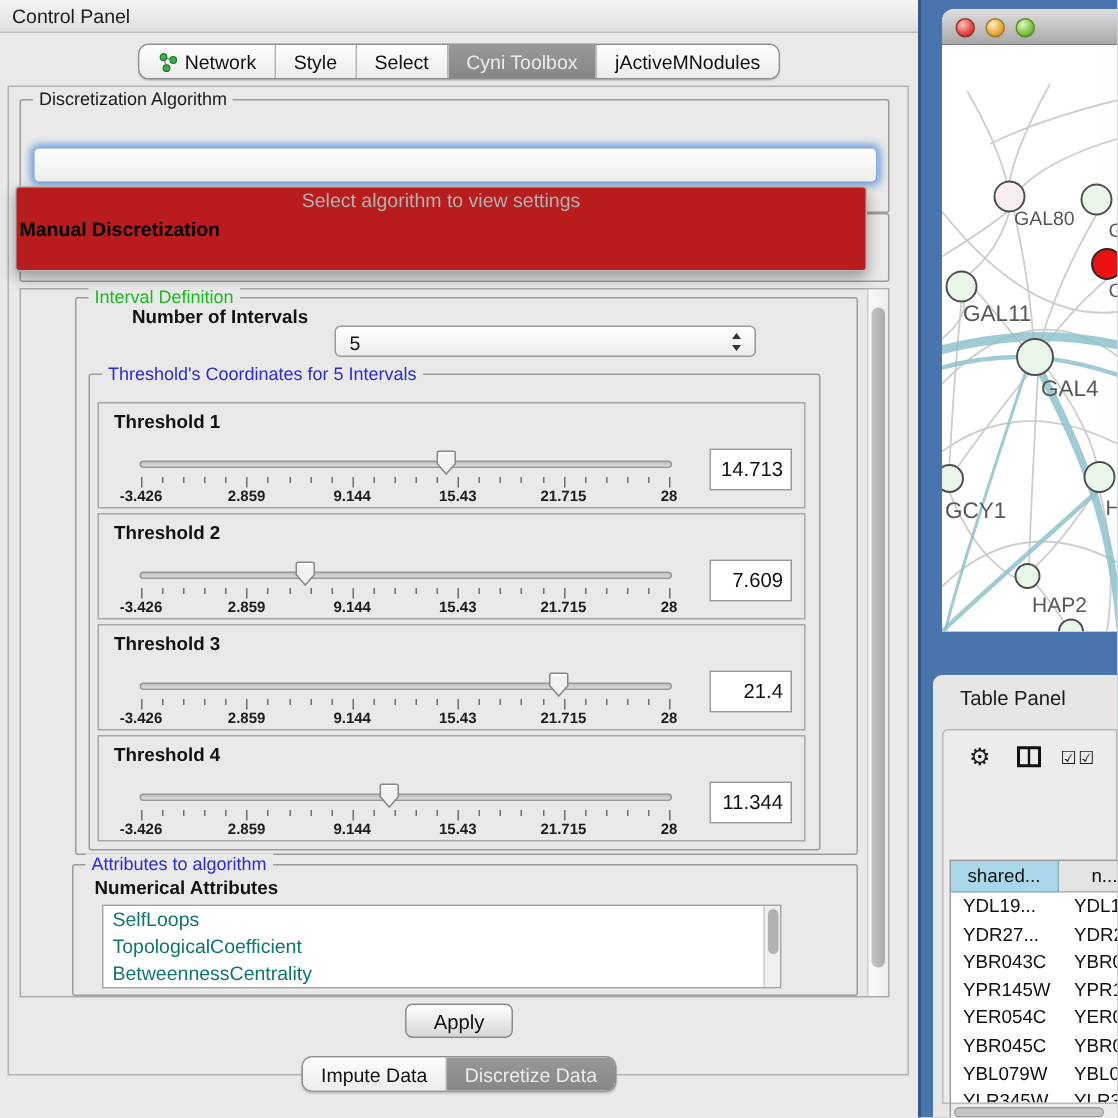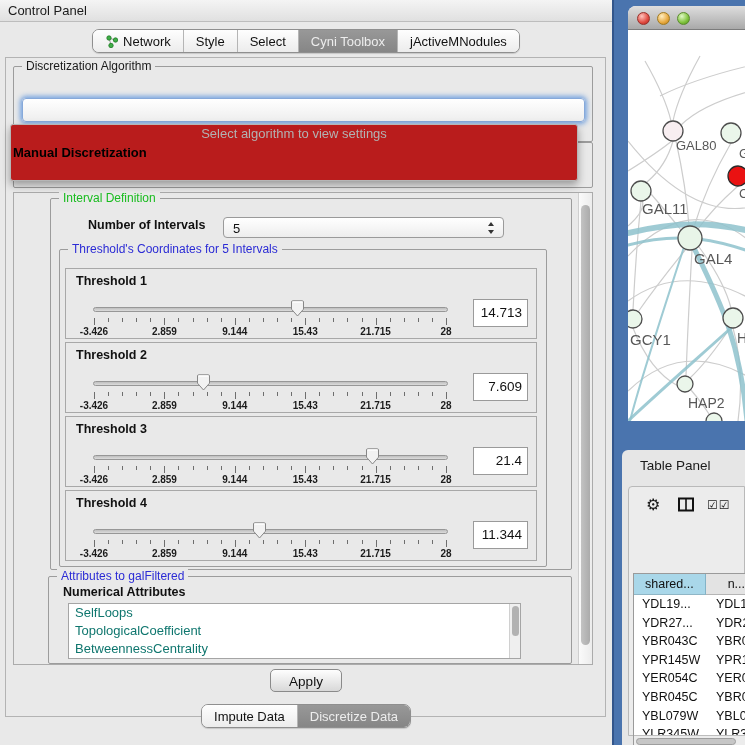--- a/index.html
+++ b/index.html
@@ -45,21 +45,21 @@
   .spin { position:absolute; right:8px; top:50%; width:7px; height:14px; transform:translateY(-50%); }
   .spin::before { content:""; position:absolute; left:0; top:1px; border-left:3.5px solid transparent; border-right:3.5px solid transparent; border-bottom:4.5px solid #333; }
   .spin::after  { content:""; position:absolute; left:0; bottom:1px; border-left:3.5px solid transparent; border-right:3.5px solid transparent; border-top:4.5px solid #333; }
   .tabledata-combo { left:22px; top:154px; width:563px; height:24px; }
 
   .scrollpane { position:absolute; left:13px; top:192px; width:580px; height:473px; border:1px solid #ababab; background:#e9e9e9; }
   .vscroll { position:absolute; right:0; top:0; width:14px; height:471px; background:linear-gradient(to right,#fafafa,#ececec); border-left:1px solid #cfcfcf; }
   .vscroll .vthumb { position:absolute; left:2px; top:12px; width:9px; height:440px; border-radius:5px; background:linear-gradient(to right,#c3c3c3,#ababab); }
 
   .interval-group { left:50px; top:198px; width:522px; height:372px; }
-  .num-label { position:absolute; left:37px; top:16px; font-size:12.5px; font-weight:bold; color:#111; line-height:21px; }
+  .num-label { position:absolute; left:37px; top:2px; font-size:12.5px; font-weight:bold; color:#111; line-height:21px; }
   .num-combo { left:172px; top:18px; width:281px; height:21px; }
   .thresh-group { left:8px; top:50px; width:488px; height:318px; }
 
   .threshold-panel { position:absolute; left:5px; width:472px; height:71px; border:1px solid #a8a8a8; background:#e9e9e9; }
   .threshold-label { position:absolute; left:10px; top:5px; font-size:12.5px; font-weight:bold; color:#111; }
   .slider-track { position:absolute; left:27px; top:38px; width:355px; height:5px; border:1px solid #979797; border-radius:3px; background:linear-gradient(#bfbfbf,#dcdcdc); }
   .slider-thumb { position:absolute; top:31px; width:15px; height:17px; cursor:pointer; }
   .ticks { position:absolute; left:0; top:0; width:100%; height:100%; }
   .tick { position:absolute; top:49px; width:1px; height:4px; background:#6e6e6e; }
   .tick.major { height:7px; }
@@ -346,21 +346,21 @@
           <div class="slider-thumb" style="left: 185.938px;"><svg width="15" height="17" viewBox="0 0 15 17">
                 <path d="M1.5 2 Q1.5 0.8 2.7 0.8 L12.3 0.8 Q13.5 0.8 13.5 2 L13.5 9.2 L7.5 16 L1.5 9.2 Z" fill="#f2f2f2" stroke="#878787" stroke-width="1"></path>
                 <path d="M2.5 2 L12.5 2" stroke="#ffffff" stroke-width="1.4"></path>
               </svg></div>
           <div class="value-box">11.344</div>
         </div>
       </div>
     </div>
 
     <div class="group attr-group">
-      <div class="legend blue">Attributes to galFiltered</div>
+      <div class="legend blue">Attributes to algorithm</div>
       <div class="attr-title">Numerical Attributes</div>
       <div class="attr-list" id="attrList">
 
       <div class="attr-item">SelfLoops</div>
           <div class="attr-item">TopologicalCoefficient</div>
           <div class="attr-item">BetweennessCentrality</div>
           <div class="attr-scroll">
             <div class="vthumb"></div>
           </div>
         </div>

